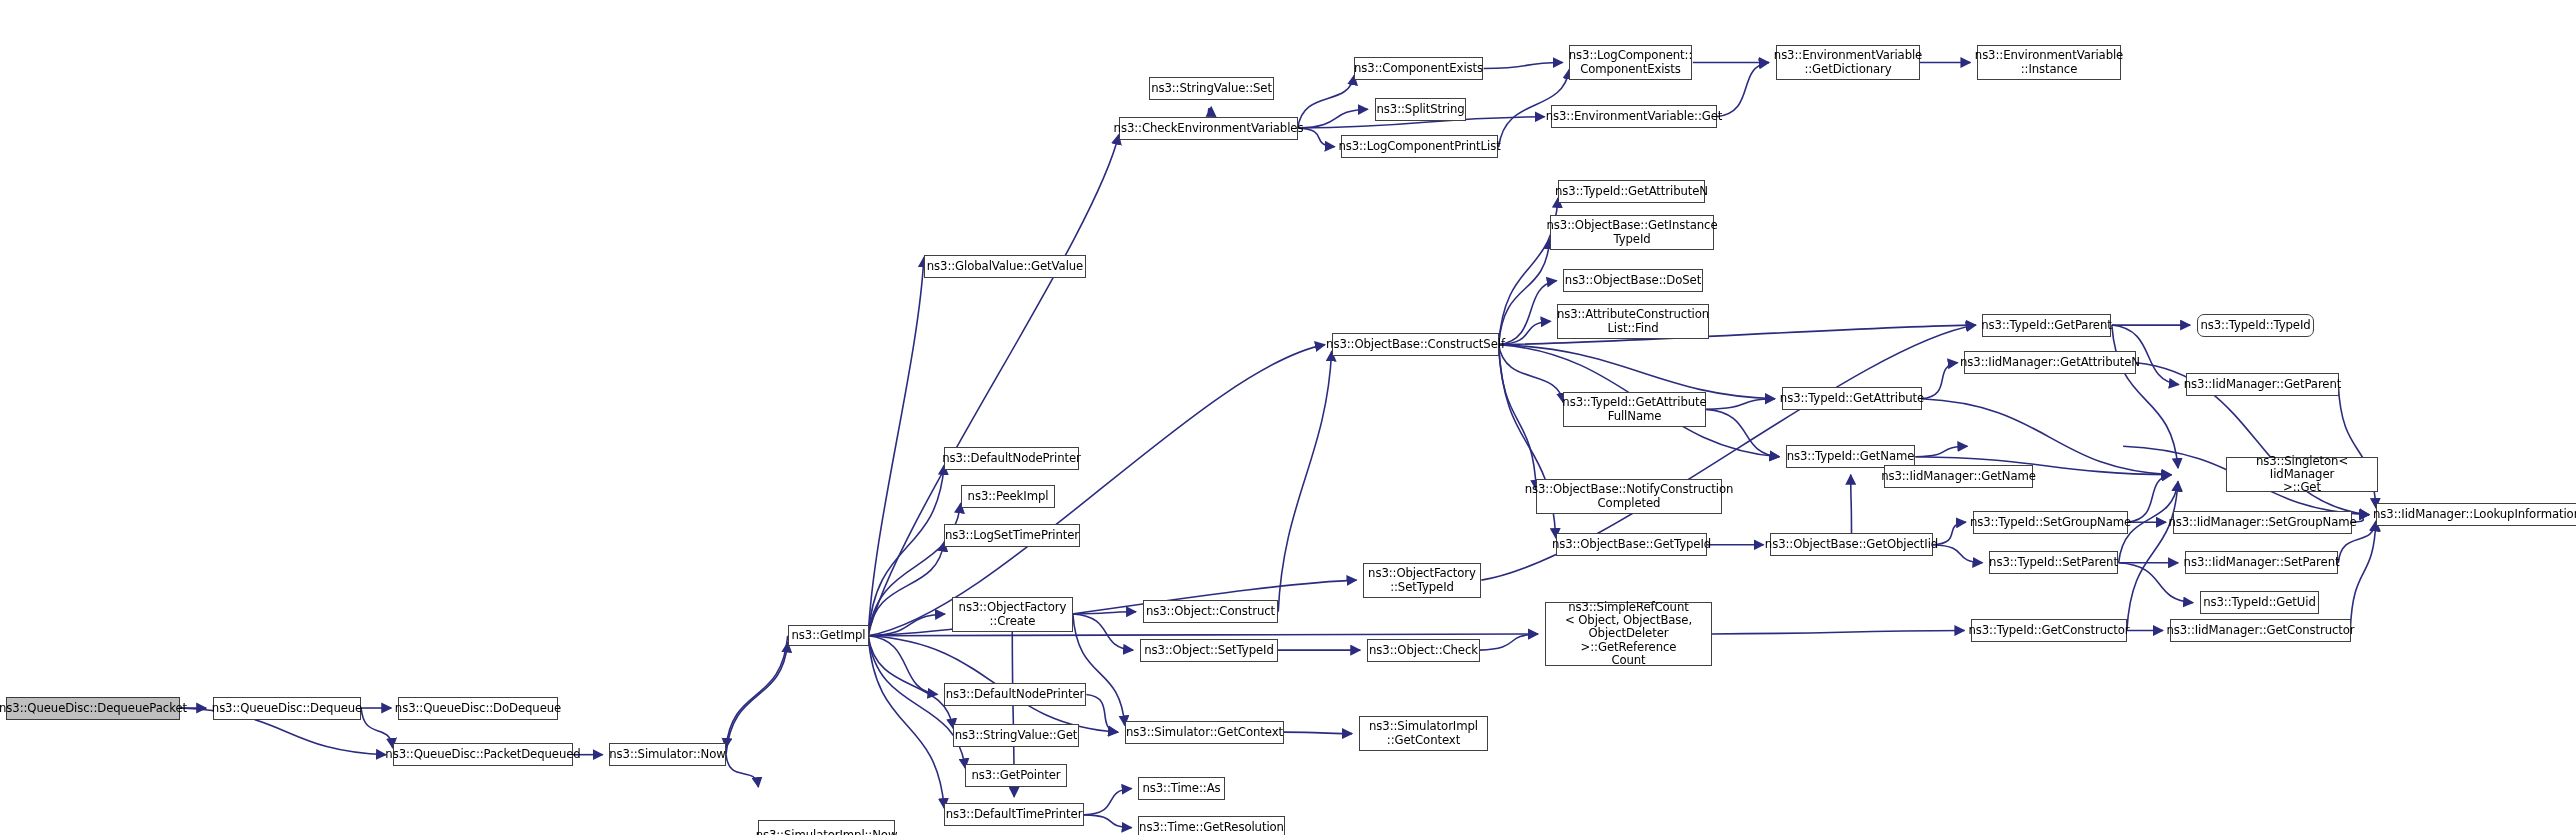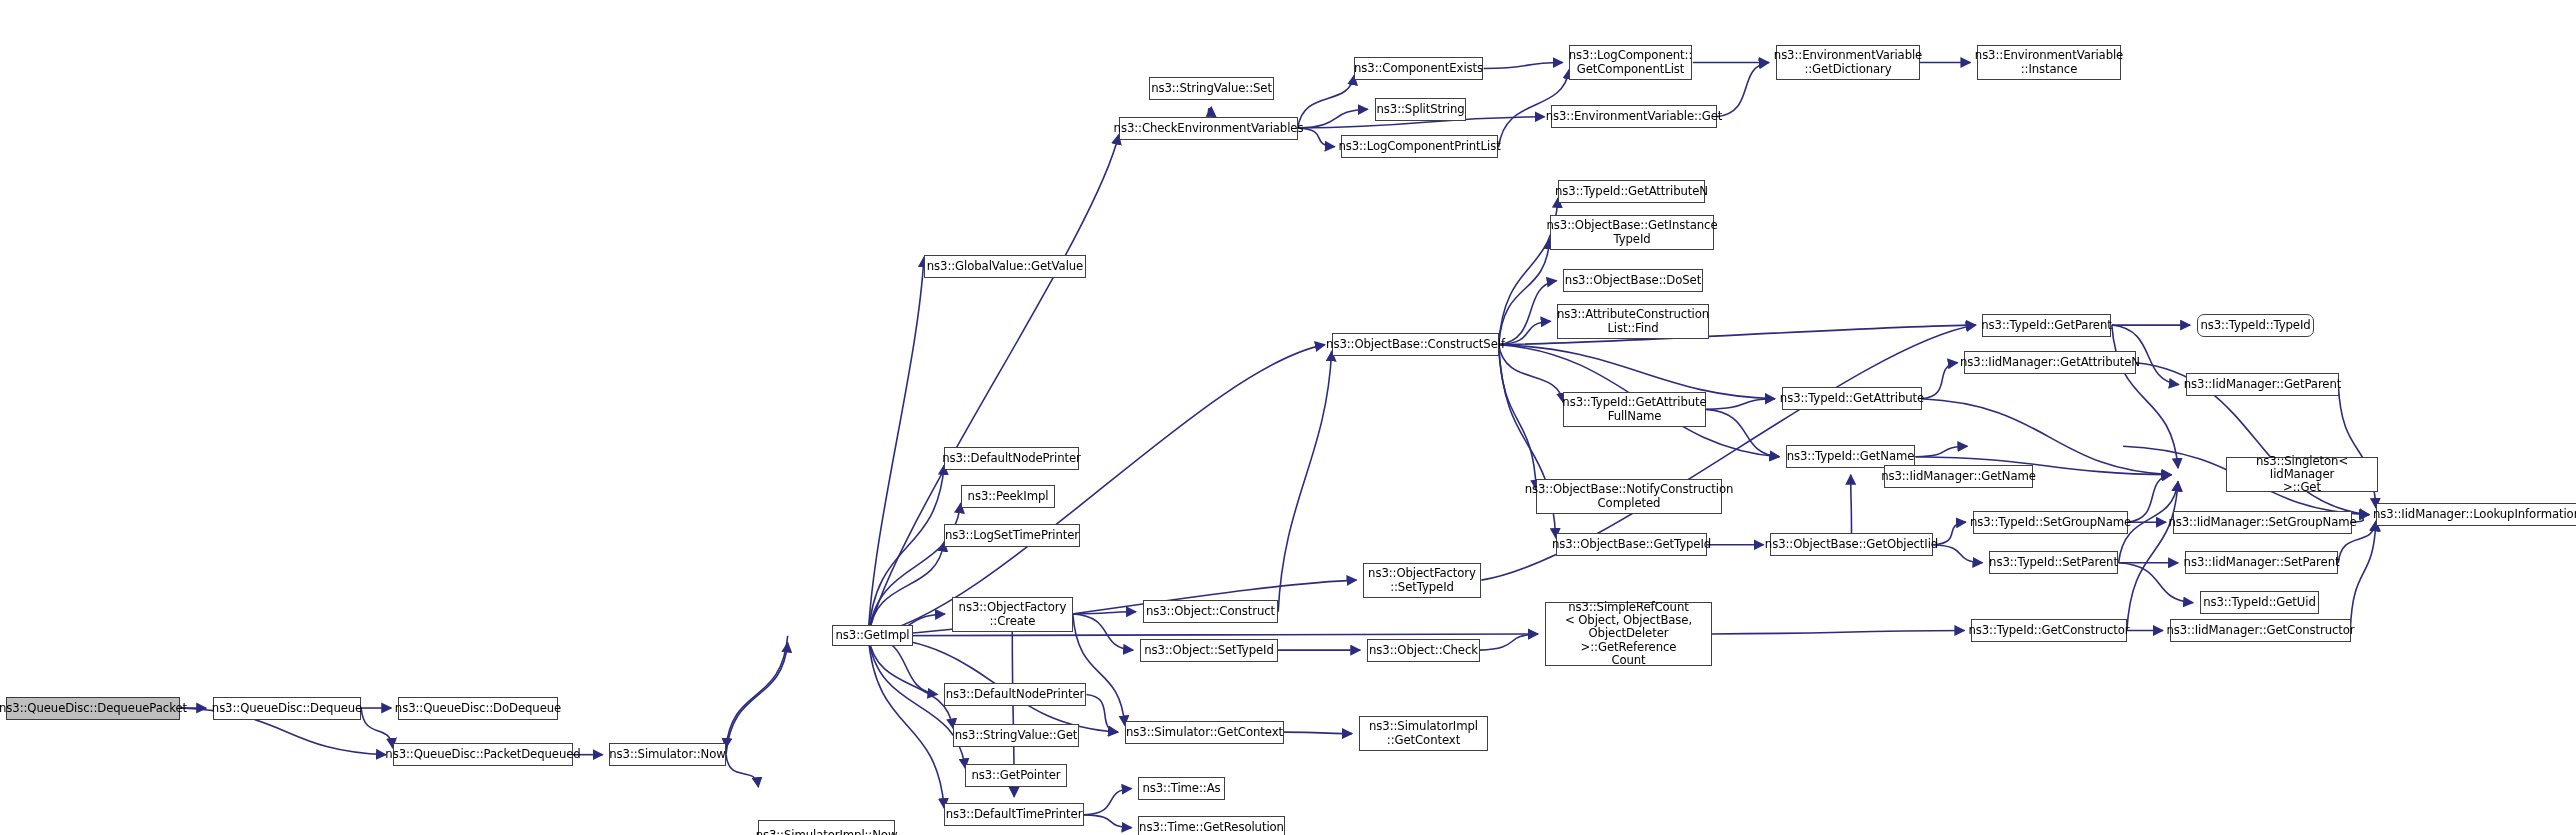--- a/index.html
+++ b/index.html
@@ -119,21 +119,21 @@
         <path d="M 3124 838 C 3127.4 747, 3154.6 775, 3158 693" marker-end="url(#arrow)"></path>
         <path d="M 2275 842.5 C 2445 842.14, 2450 838.36, 2611 838" marker-end="url(#arrow)"></path>
       </g>
   </svg>
 <div class="node root" style="left: 6px; top: 697px; width: 174px; height: 22.6px;">ns3::QueueDisc::DequeuePacket</div>
     <div class="node" style="left: 213px; top: 697px; width: 148px; height: 22.6px;">ns3::QueueDisc::Dequeue</div>
     <div class="node" style="left: 398px; top: 697px; width: 160px; height: 22.6px;">ns3::QueueDisc::DoDequeue</div>
     <div class="node" style="left: 393px; top: 743px; width: 180px; height: 22.6px;">ns3::QueueDisc::PacketDequeued</div>
     <div class="node" style="left: 609px; top: 743px; width: 117px; height: 22.6px;">ns3::Simulator::Now</div>
     <div class="node" style="left: 758px; top: 782px; width: 137px; height: 32px; margin-top: 38px;">ns3::SimulatorImpl::Now</div>
-    <div class="node" style="left: 788px; top: 625px; width: 81px; height: 21px; margin-left: 44px;">ns3::GetImpl</div>
+    <div class="node" style="left: 788px; top: 625px; width: 81px; height: 21px;">ns3::GetImpl</div>
     <div class="node" style="left: 924px; top: 239px; width: 162px; height: 22.6px; margin-top: 16px;">ns3::GlobalValue::GetValue</div>
     <div class="node" style="left: 944px; top: 447px; width: 135px; height: 22.6px;">ns3::DefaultNodePrinter</div>
     <div class="node" style="left: 961px; top: 485px; width: 94px; height: 22.6px;">ns3::PeekImpl</div>
     <div class="node" style="left: 944px; top: 524px; width: 136px; height: 22.6px;">ns3::LogSetTimePrinter</div>
     <div class="node" style="left: 952px; top: 597px; width: 121px; height: 35px;">ns3::ObjectFactory
 ::Create</div>
     <div class="node" style="left: 944px; top: 683px; width: 142px; height: 22.6px;">ns3::DefaultNodePrinter</div>
     <div class="node" style="left: 953px; top: 724px; width: 126px; height: 22.6px;">ns3::StringValue::Get</div>
     <div class="node" style="left: 965px; top: 764px; width: 102px; height: 22.6px;">ns3::GetPointer</div>
     <div class="node" style="left: 944px; top: 803px; width: 140px; height: 22.6px;">ns3::DefaultTimePrinter</div>
@@ -150,21 +150,21 @@
     <div class="node" style="left: 1545px; top: 602px; width: 167px; height: 64px;">ns3::SimpleRefCount
 &lt; Object, ObjectBase,
  ObjectDeleter &gt;::GetReference
 Count</div>
     <div class="node" style="left: 1119px; top: 117px; width: 179px; height: 22.6px;">ns3::CheckEnvironmentVariables</div>
     <div class="node" style="left: 1149px; top: 77px; width: 125px; height: 22.6px;">ns3::StringValue::Set</div>
     <div class="node" style="left: 1354px; top: 57px; width: 129px; height: 22.6px;">ns3::ComponentExists</div>
     <div class="node" style="left: 1375px; top: 98px; width: 91px; height: 22.6px;">ns3::SplitString</div>
     <div class="node" style="left: 1341px; top: 135px; width: 157px; height: 22.6px;">ns3::LogComponentPrintList</div>
     <div class="node" style="left: 1569px; top: 45px; width: 123px; height: 35px;">ns3::LogComponent::
-GetComponentList</div>
+ComponentExists</div>
     <div class="node" style="left: 1551px; top: 105px; width: 166px; height: 22.6px;">ns3::EnvironmentVariable::Get</div>
     <div class="node" style="left: 1776px; top: 45px; width: 144px; height: 35px;">ns3::EnvironmentVariable
 ::GetDictionary</div>
     <div class="node" style="left: 1977px; top: 45px; width: 144px; height: 35px;">ns3::EnvironmentVariable
 ::Instance</div>
     <div class="node" style="left: 1332px; top: 333px; width: 167px; height: 22.6px;">ns3::ObjectBase::ConstructSelf</div>
     <div class="node" style="left: 1558px; top: 180px; width: 147px; height: 22.6px;">ns3::TypeId::GetAttributeN</div>
     <div class="node" style="left: 1550px; top: 215px; width: 164px; height: 35px; text-align: center;">ns3::ObjectBase::GetInstance
 TypeId</div>
     <div class="node" style="left: 1563px; top: 269px; width: 140px; height: 22.6px;">ns3::ObjectBase::DoSet</div>

